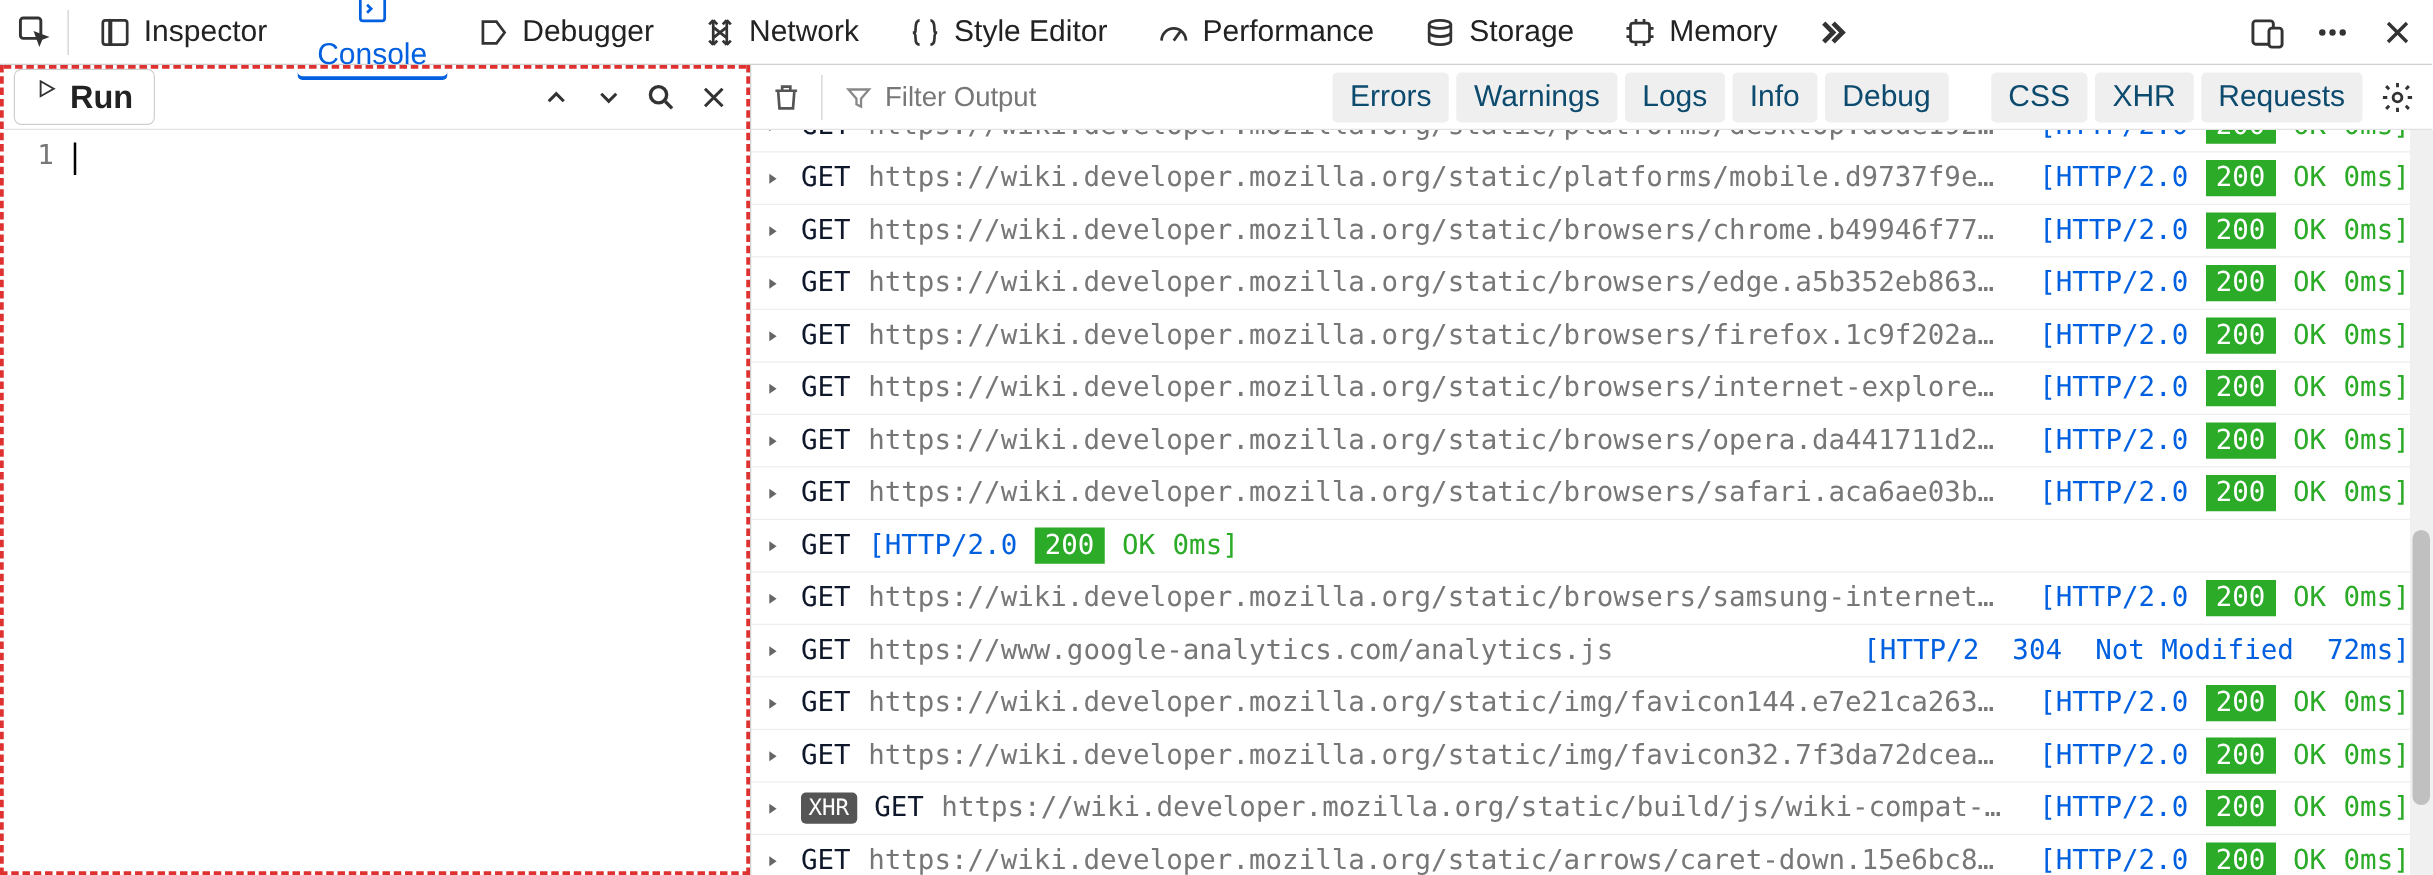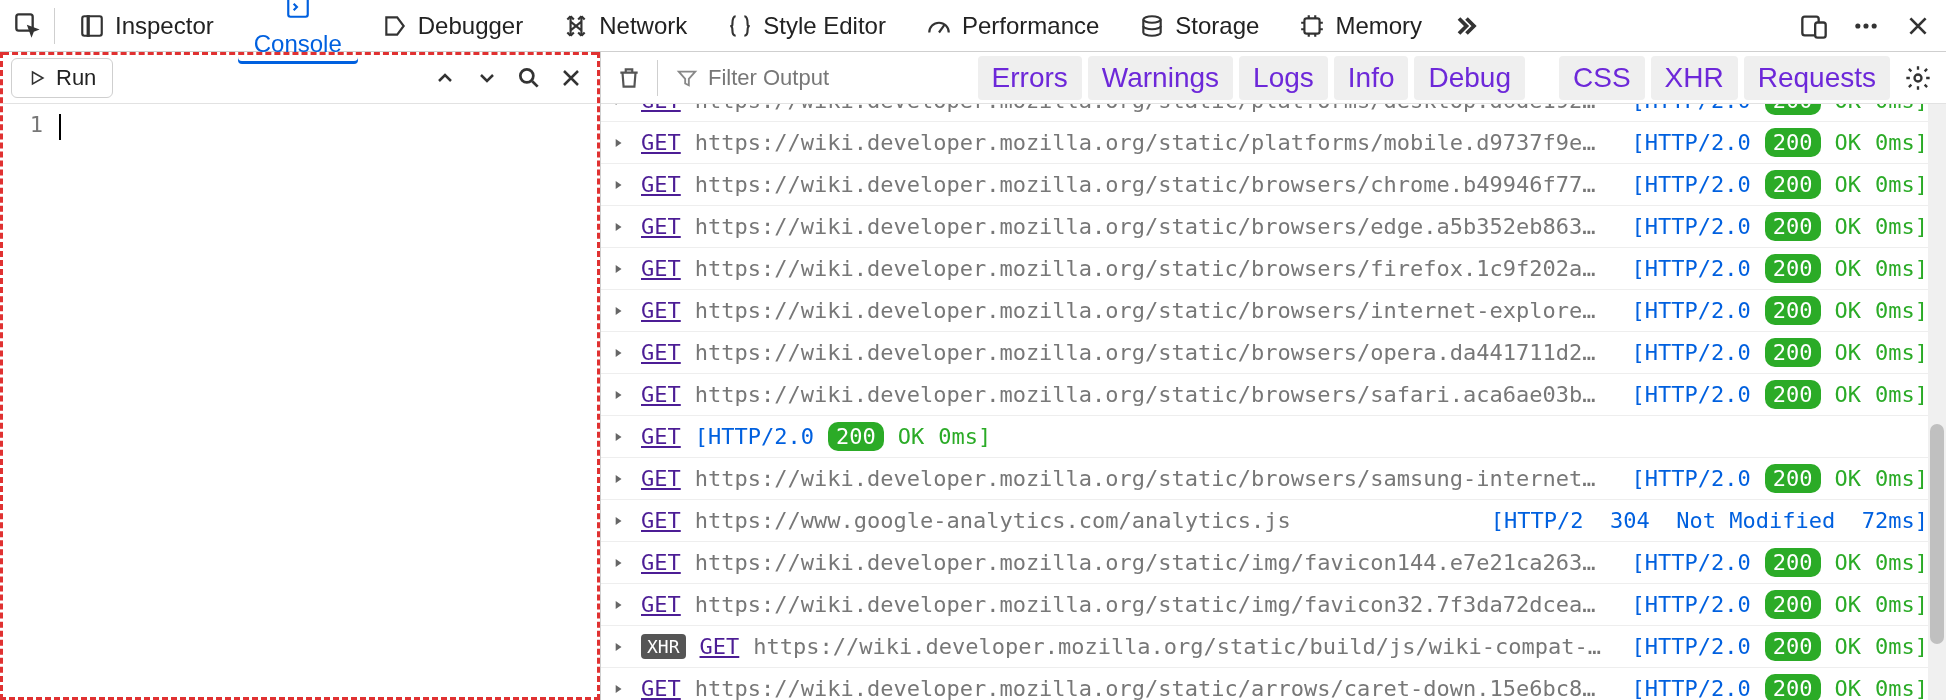--- a/index.html
+++ b/index.html
@@ -36,59 +36,59 @@
     width:600px; height:100%;
     border:3px dashed #e03131; border-left-width:3px; border-top:none;
     position:relative;
   }
   .editor-dash-top{position:absolute;top:0;left:0;right:0;border-top:3px dashed #e03131;}
   .editor-toolbar{
     height:52px; display:flex; align-items:center; border-bottom:1px solid var(--light-border);
     padding:0 8px; gap:6px;
   }
   .runbtn{
-    display:flex; align-items:center; gap:10px; padding:6px 16px;
+    display:flex; gap:10px; padding:6px 16px;
     border:1px solid var(--border); border-radius:6px; background:#fff;
-    font-size:22px; color:#222;
+    font-size:26px; color:#222;font-weight:bold;
   }
   .etoolbar-gap{flex:1;}
   .editor-body{display:flex; height:calc(100% - 52px);}
   .gutter{width:50px; text-align:right; padding:8px 10px 0 0; color:#777; font-size:22px; font-family:var(--mono);}
   .codearea{flex:1; position:relative; padding-top:8px;}
   .cursor{width:2px;height:26px;background:#000; position:absolute; left:6px; top:10px;}
 
   
   .console{flex:1; display:flex; flex-direction:column; border-left:1px solid var(--border);}
   .console-toolbar{
     height:52px; display:flex; align-items:center; gap:10px; padding:0 10px;
     border-bottom:1px solid var(--light-border);
   }
   .filter-input{
     flex:1; display:flex; align-items:center; gap:10px; color:#777; font-size:22px;
     padding:0 8px;
   }
   .chipgroup{display:flex; gap:6px;}
   .chip{
-    background:var(--chip); border-radius:4px; padding:6px 14px; font-size:28px; color:#6d28d9;
+    background:var(--chip); border-radius:4px; padding:6px 14px; font-size:24px; color:#0c4a6e;
   }
 
   
   .loglist{flex:1; overflow:hidden; position:relative;}
   .logrows{position:absolute; inset:0; overflow-y:auto;}
   .row{
     display:flex; align-items:center; height:42px; border-bottom:1px solid #eee;
     font-family:var(--mono); font-size:22px; padding:0 18px 0 8px; gap:14px;
     white-space:nowrap;
   }
   .row .caret{width:18px; color:#666; display:flex;justify-content:center;}
   .row .xhrbadge{background:#555;color:#fff;border-radius:4px;padding:2px 6px;font-size:18px;}
-  .row .method{color:#4c1d95;text-decoration:underline;}
+  .row .method{color:#0f172a;}
   .row .url{color:#777; flex:1; overflow:hidden; text-overflow:ellipsis;}
   .row .proto{color:var(--accent);}
-  .row .code200{background:var(--green); color:#fff; border-radius:10px; padding:2px 8px;}
+  .row .code200{background:var(--green); color:#fff; border-radius:0; padding:2px 8px;}
   .row .ok{color:var(--green);}
   .row .time{color:var(--green);}
   .row.alt .proto,.row.alt .code304,.row.alt .nm,.row.alt .t2,.row.alt .close{color:var(--accent);}
   .row.alt .code304{color:var(--accent); background:none; padding:0;margin-top:20px;}
   .scrollbar{position:absolute; right:0; top:0; bottom:0; width:18px; background:#f0f0f0;}
   .thumb{position:absolute; right:2px; width:14px; background:#c0c0c0; border-radius:7px;}
 
   svg{display:block;}
 </style>
 </head>

